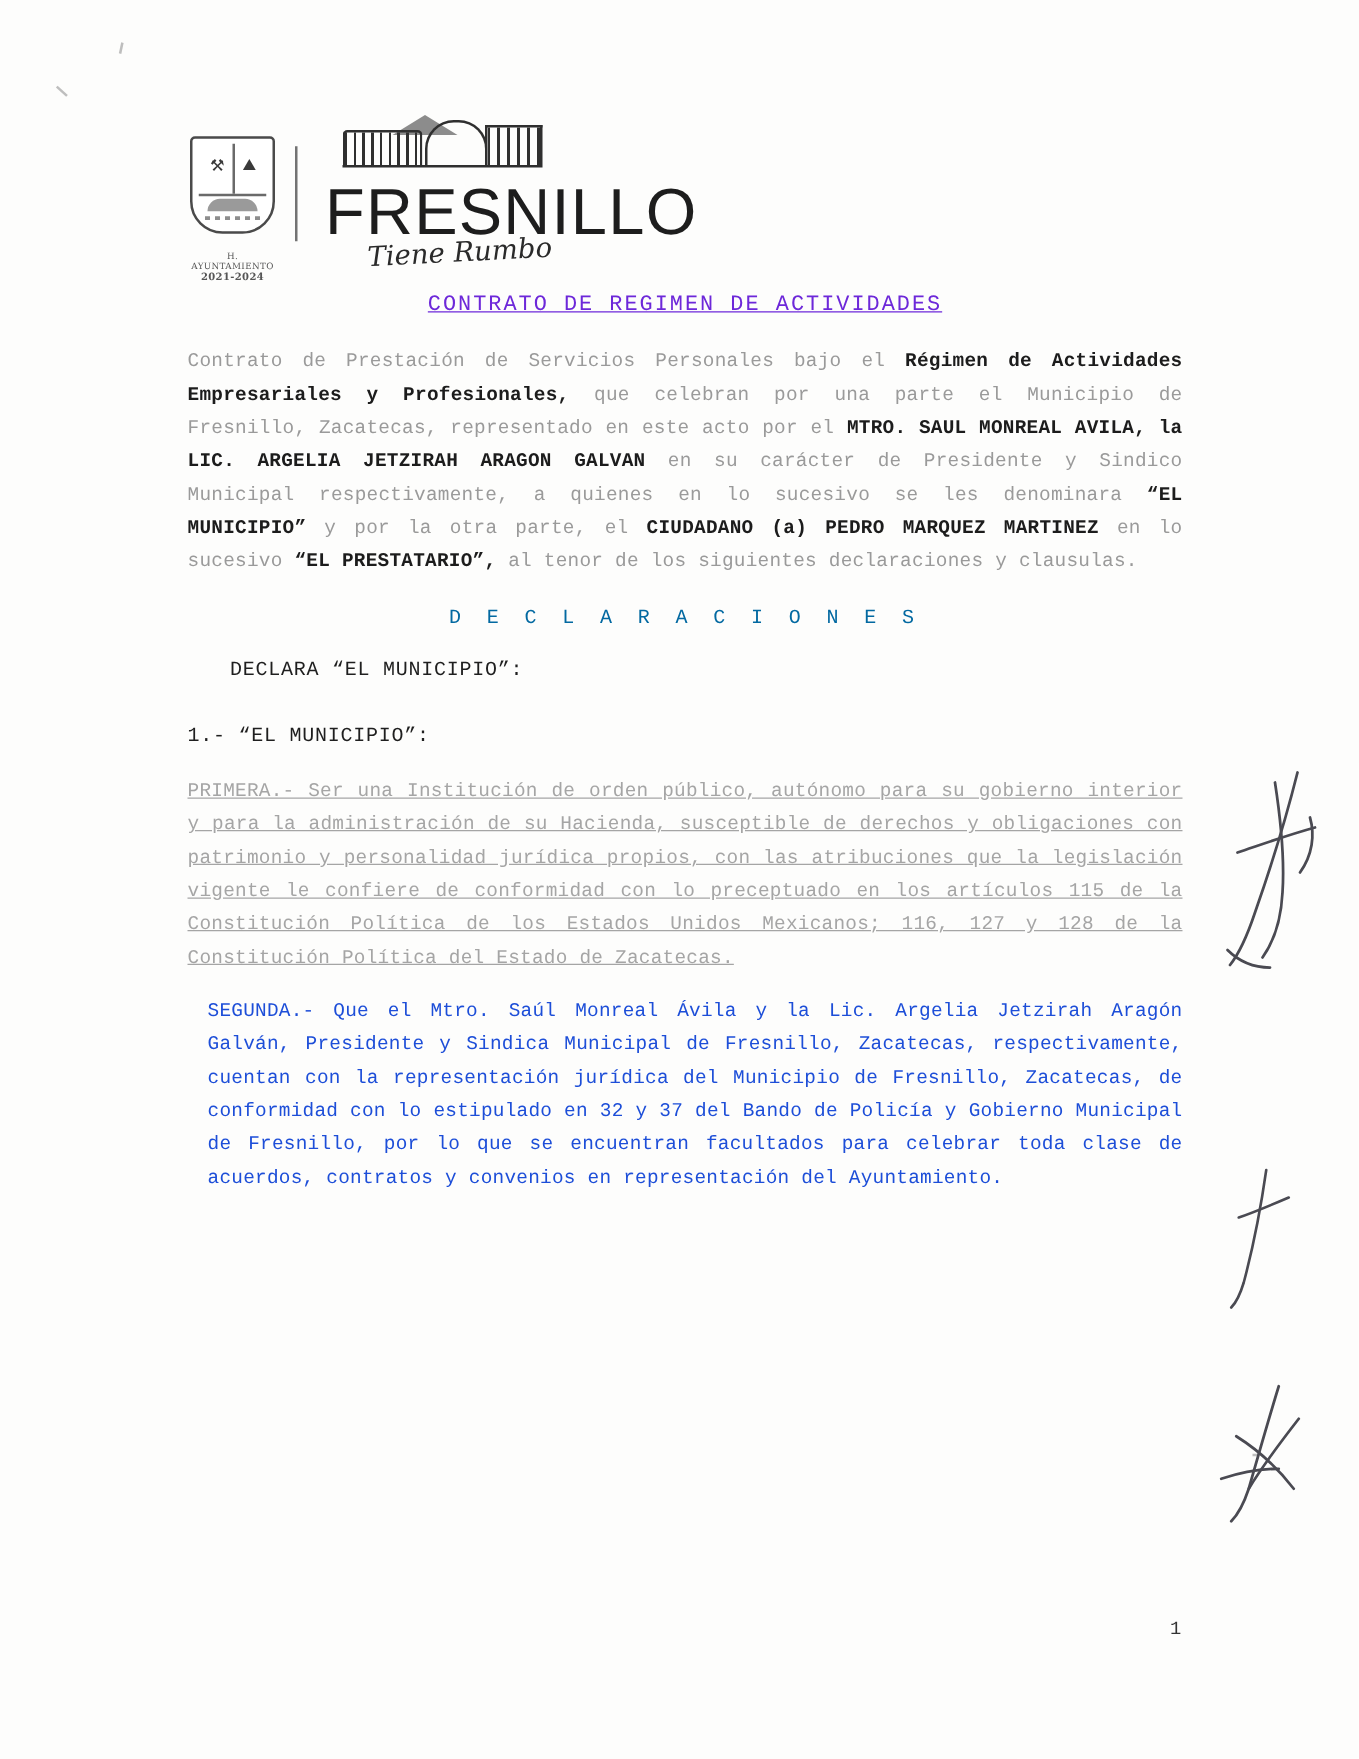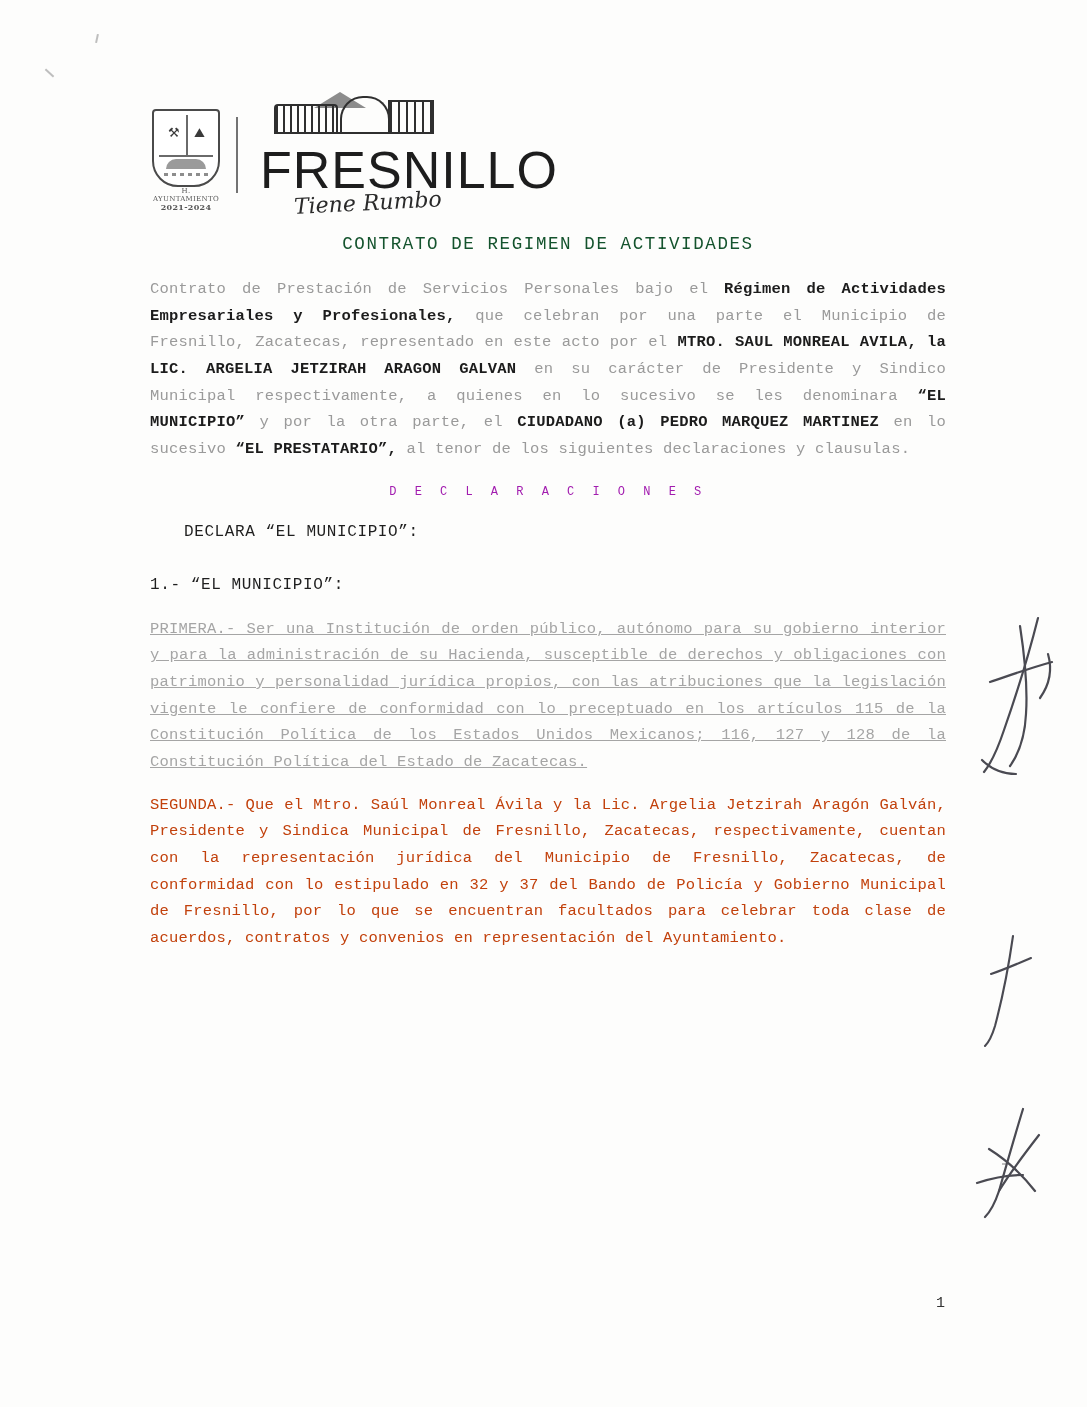--- a/index.html
+++ b/index.html
@@ -98,21 +98,21 @@
     bottom: 9px;
     height: 3px;
     background: repeating-linear-gradient(90deg,#8d8d8d 0 4px, transparent 4px 8px);
   }
   .crest .yearline {
     text-align: center;
     font-family: "DejaVu Serif", serif;
     font-size: 7px;
     letter-spacing: .3px;
     color: #555;
-    margin-top: 0;
+    margin-top: 14px;
     line-height: 1.15;
   }
   .crest .yearline b { font-weight: 700; font-size: 8px; }
 
   .divider-v {
     width: 2px;
     height: 76px;
     background: #5b5b5b;
     flex: 0 0 auto;
     opacity: .85;
@@ -192,57 +192,58 @@
     position: absolute;
     left: 150px;
     top: 222px;
     width: 796px;
   }
   .doc-title {
     text-align: center;
     font-size: 17.5px;
     letter-spacing: 1.6px;
     line-height: 1.6;
-    color: #14532d;
+    color: #6d28d9;
     margin: 8px 0 18px 0;
     font-weight: 400;
+    text-decoration: underline;
   }
   .para {
     font-size: 15.5px;
     line-height: 1.72;
     text-align: justify;
     margin: 0 0 16px 0;
     color: #9a9a9a;
     letter-spacing: .2px;
   }
   .para b {
     color: #1c1c1c;
     font-weight: 700;
   }
   .section-heading {
     text-align: center;
-    font-size: 12px;
+    font-size: 16px;
     letter-spacing: 5.5px;
-    color: #a21caf;
+    color: #0369a1;
     margin: 22px 0 24px 0;
   }
   .sub-heading {
     font-size: 16px;
     color: #1f1f1f;
     margin: 0 0 35px 34px;
     letter-spacing: .6px;
   }
   .clause-heading {
     font-size: 16px;
     color: #1f1f1f;
     margin: 0 0 22px 0;
     letter-spacing: .6px;
   }
   .para.faint { color: #a5a5a5; text-decoration: underline; }
-  .para.mild  { color: #c2410c; }
+  .para.mild  { color: #1d4ed8; margin-left: 16px; }
 
   .page-number {
     position: absolute;
     right: 142px;
     bottom: 95px;
     font-size: 15px;
     color: #333;
   }
 
   

